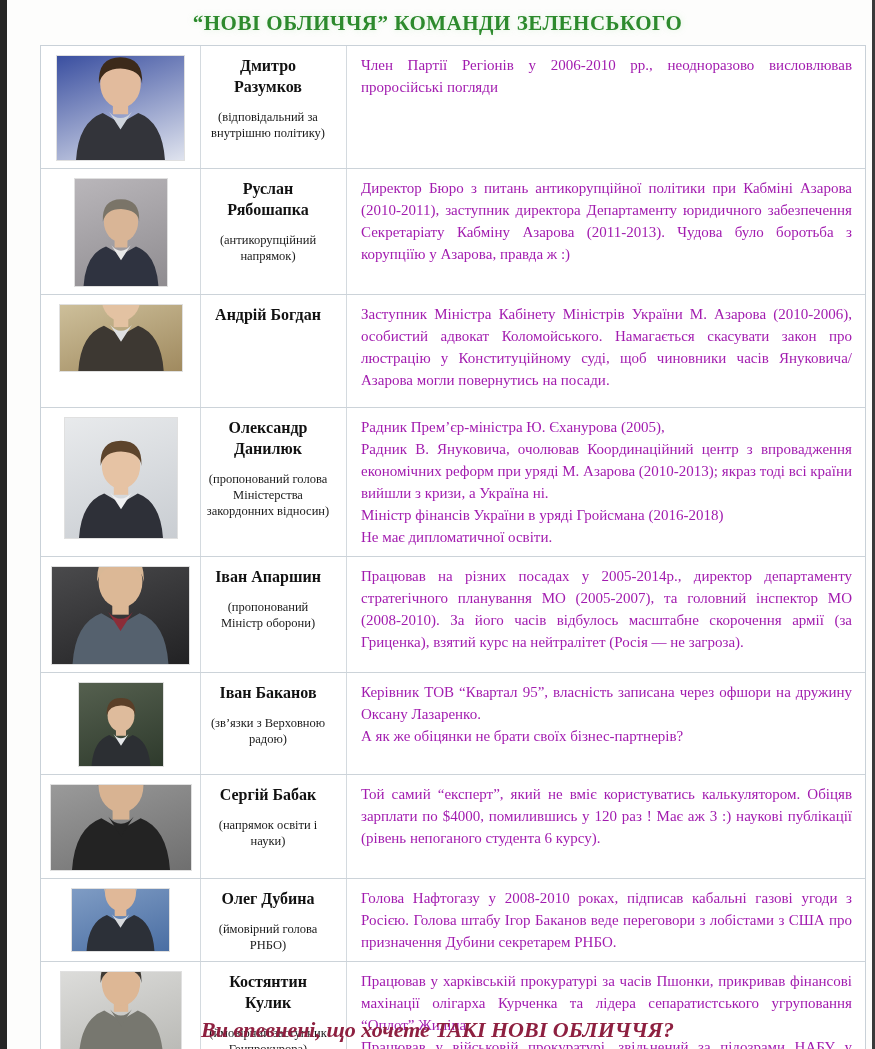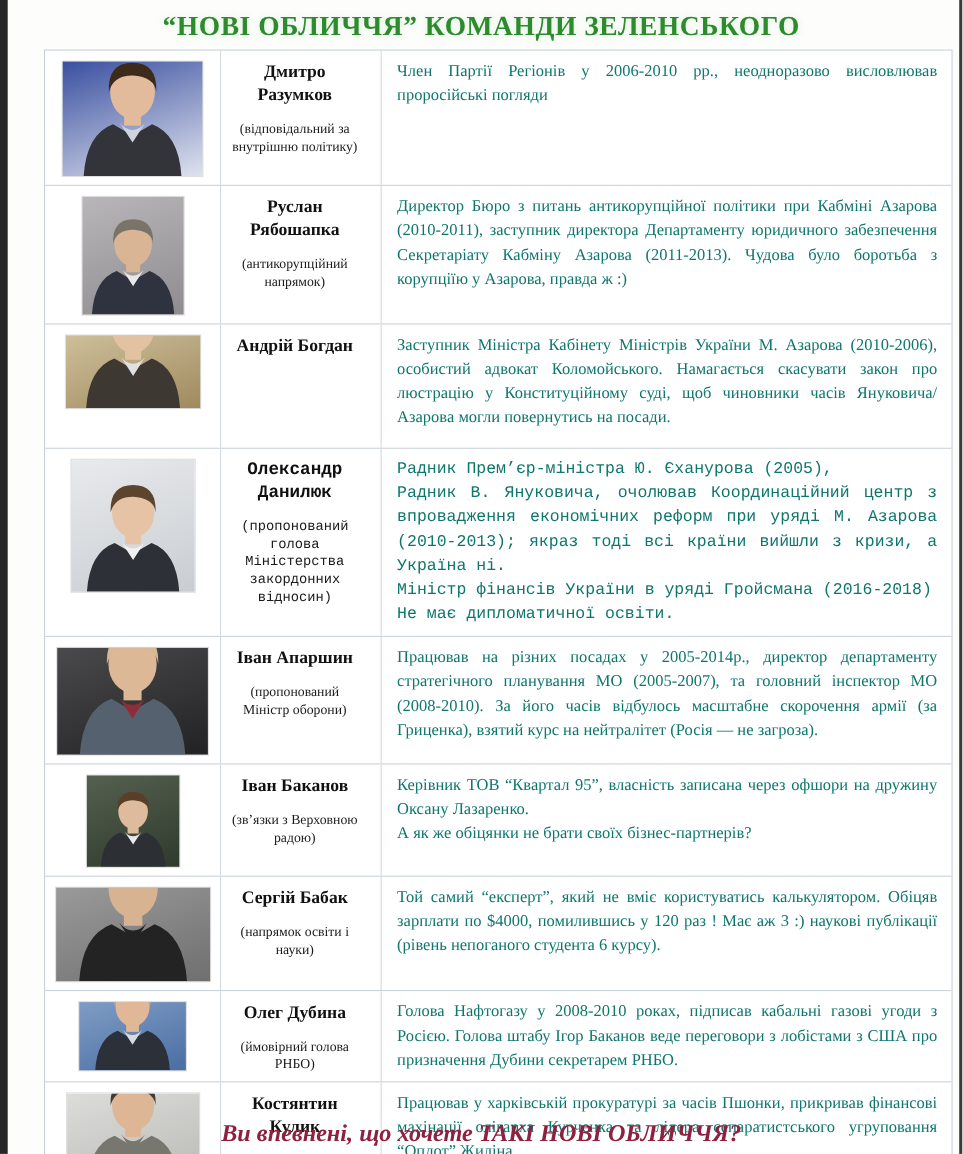--- a/index.html
+++ b/index.html
@@ -16,21 +16,21 @@
     background: #262626;
   }
   .edge-right {
     position: absolute; right: 0; top: 0; width: 3px; height: 100%;
     background: #3a3a3a;
   }
   .title {
     margin: 0;
     padding-top: 11px;
     text-align: center;
-    font-size: 25px;
+    font-size: 21px;
     font-weight: bold;
     letter-spacing: 0.5px;
     color: #2d8a2d;
     text-shadow: 0 0 6px rgba(150, 220, 150, 0.35);
   }
   .table {
     position: absolute;
     left: 40px;
     top: 45px;
     width: 826px;
@@ -59,21 +59,21 @@
     flex: 0 0 146px;
     border-right: 1px solid #d4dadf;
     text-align: center;
     padding: 9px 16px 6px 5px;
   }
   .desc-cell {
     flex: 1 1 auto;
     padding: 8px 13px 8px 14px;
     font-size: 15px;
     line-height: 22px;
-    color: #0f766e;
+    color: #a21caf;
     text-align: justify;
     white-space: pre-line;
   }
   .person-name {
     font-weight: bold;
     font-size: 16px;
     line-height: 21px;
     color: #111111;
   }
   .person-role {
@@ -96,21 +96,21 @@
   .ph5 { width: 137px; height: 97px; }
   .ph6 { width: 84px;  height: 83px; }
   .ph7 { width: 140px; height: 85px; }
   .ph8 { width: 97px;  height: 62px; }
   .ph9 { width: 120px; height: 83px; }
 
   
   .r1 { min-height: 114px; }
   .r2 { min-height: 124px; }
   .r3 { min-height: 112px; }
-  .r4 { min-height: 138px; font-family: Liberation Mono, monospace; }
+  .r4 { min-height: 138px; }
   .r5 { min-height: 102px; }
   .r6 { min-height: 92px; }
   .r7 { min-height: 91px; }
   .r8 { min-height: 64px; }
   .r9 { min-height: 121px; }
 
   .footer {
     position: absolute;
     left: 0;
     top: 1017px;

